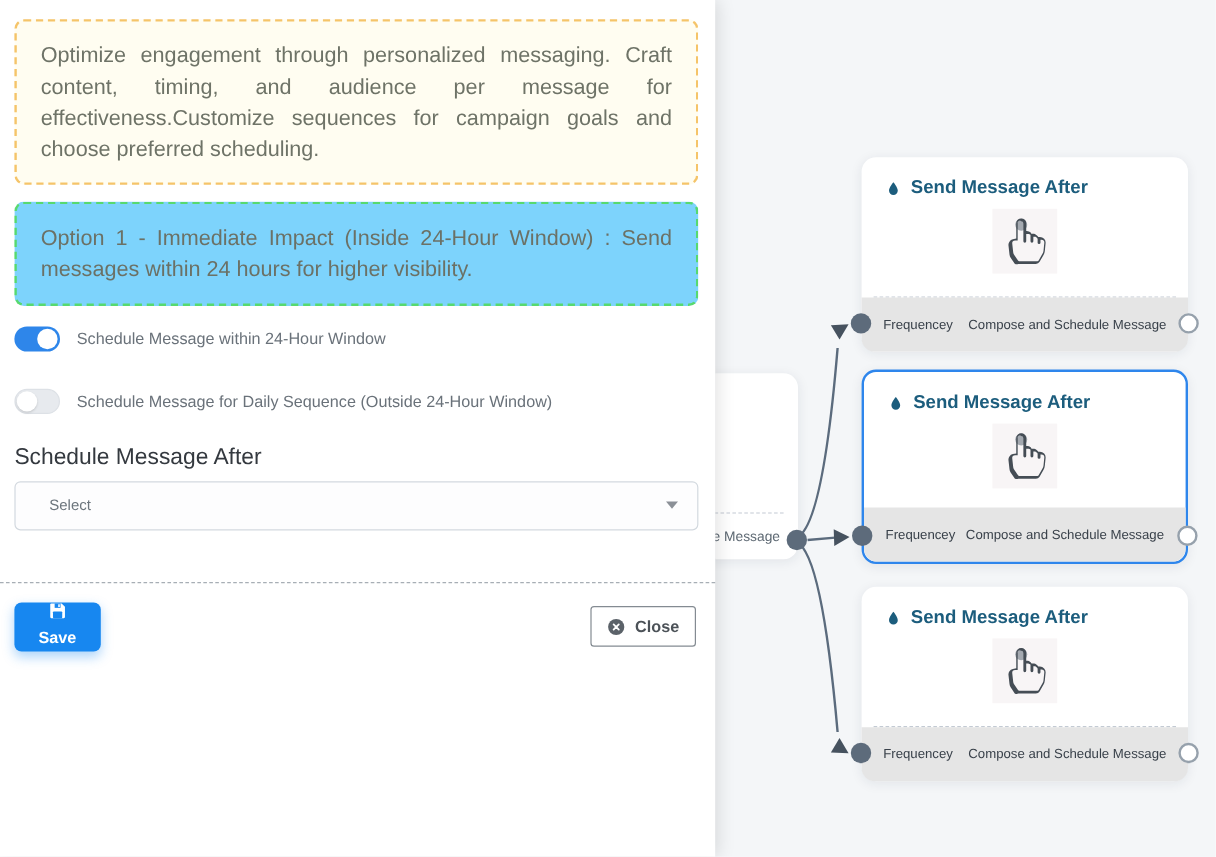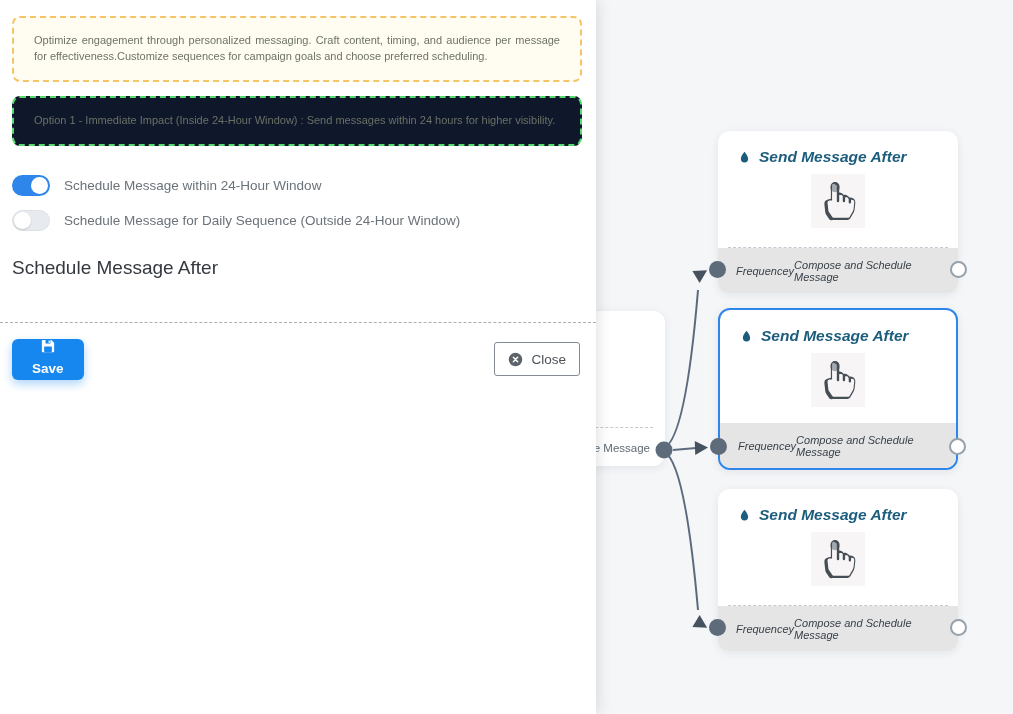--- a/index.html
+++ b/index.html
@@ -10,66 +10,66 @@
   
   .canvas { position:absolute; left:596px; top:0; width:417px; height:714px; background:#f4f6f8; overflow:hidden; }
   .edges { position:absolute; left:0; top:0; }
 
   .card { position:absolute; background:#fff; border-radius:12px; box-shadow:0 2px 10px rgba(30,40,60,.08); }
 
   .partial-node { left:-201px; top:311px; width:270px; height:155px; }
   .pn-divider { position:absolute; top:116px; left:12px; right:12px; border-top:1px dashed #c3cad3; }
   .pn-footer-text { position:absolute; top:131px; right:15px; font-size:11.5px; color:#5f6a74; }
 
-  .node { left:122px; width:240px; height:162px;font-style:italic; }
+  .node { left:122px; width:272px; height:162px; }
   .node.selected { border:2px solid #2e86ec; }
   .node-title-row { display:flex; align-items:center; gap:8px; padding:17px 20px 0 20px; color:#1c5d7d; font-weight:700; font-size:15.5px; }
   .hand-wrap { display:flex; justify-content:center; margin-top:8px; }
   .hand-box { width:54px; height:54px; background:#f8f5f6; display:flex; align-items:center; justify-content:center; }
   .node-divider { position:absolute; top:116px; left:10px; right:10px; border-top:1px dashed #c3cad3; }
   .node-footer { position:absolute; left:0; right:0; bottom:0; height:45px; background:#e5e5e5; border-radius:0 0 11px 11px;
                  display:flex; justify-content:space-between; align-items:center; padding:0 18px; font-size:11px; color:#39414a; }
   .node.selected .node-divider { top:114px; }
   .handle-left { position:absolute; left:-9px; top:130px; width:17px; height:17px; border-radius:50%; background:#5d6b7b; }
   .handle-right { position:absolute; right:-9px; top:130px; width:17px; height:17px; border-radius:50%; background:#fff; border:2px solid #96a1ac; }
   .node.selected .handle-left { top:128px; left:-10px; }
   .node.selected .handle-right { top:128px; right:-10px; }
 
   
   .modal { position:absolute; left:0; top:0; width:596px; height:714px; background:#fff; box-shadow:2px 0 14px rgba(0,0,0,.12); }
   .modal-header { height:57px; background:#dee1e6; display:flex; align-items:center; justify-content:center;
                   font-size:18px; font-weight:700; color:#15181b; }
   .modal-body { padding:16px 14px 0 12px; }
-  .notice { border-radius:8px; padding:15px 20px; font-size:11px; line-height:1.45; color:#6e7367; text-align:justify; }
+  .notice { border-radius:8px; padding:15px 20px; font-size:18px; line-height:1.45; color:#6e7367; text-align:justify; }
   .notice.warning { border:2px dashed #f5c469; background:#fffdf1; }
-  .notice.success { border:2px dashed #57d96f; background:#0f172a; color:#6b7166; }
+  .notice.success { border:2px dashed #57d96f; background:#7dd3fc; color:#6b7166; }
   .notice + .notice { margin-top:14px; }
   .notice.first { margin-top:0; }
   .mt16 { margin-top:16px; }
 
-  .toggle-row { display:flex; align-items:center; gap:14px; margin-top:29px; }
+  .toggle-row { display:flex; align-items:center; gap:14px; margin-top:17px; }
   .switch { width:38px; height:21px; border-radius:11px; position:relative; flex:0 0 auto; cursor:pointer; }
   .switch.on { background:#2e86ea; }
   .switch.on .knob { position:absolute; right:2px; top:2px; width:17px; height:17px; border-radius:50%; background:#fff; }
   .switch.off { background:#e7eaee; border:1px solid #dde1e6; }
   .switch.off .knob { position:absolute; left:1px; top:1px; width:17px; height:17px; border-radius:50%; background:#fff; box-shadow:0 1px 2px rgba(0,0,0,.15); }
   .toggle-label { font-size:13.5px; color:#6a727a; }
 
   .field-label { margin-top:26px; font-size:19px; color:#34393f; }
   .select { margin-top:8px; height:41px; border:1px solid #d3d9df; border-radius:5px; background:#fdfdfe;
             display:flex; align-items:center; justify-content:space-between; padding:0 16px 0 28px; cursor:pointer; }
   .select-value { font-size:12.5px; color:#6c757d; }
   .caret { width:0; height:0; border-left:5px solid transparent; border-right:5px solid transparent; border-top:6px solid #8b9097; }
 
   .footer-divider { margin-top:43px; border-top:1px dashed #a7aeb5; }
   .modal-footer { display:flex; justify-content:space-between; align-items:center; padding:16px 16px 0 12px; }
   .btn { display:inline-flex; align-items:center; gap:8px; border-radius:6px; font-size:13.5px; cursor:pointer; }
   .btn-save { background:#1787f0; border:none; color:#fff; font-weight:700; height:41px; padding:0 20px;
               box-shadow:0 4px 10px rgba(23,135,240,.35);flex-direction:column; }
-  .btn-close { background:#fff; border:1px solid #848b92; color:#4c5258; height:34px; padding:0 13px; border-radius:3px; }
+  .btn-close { background:#fff; border:1px solid #848b92; color:#4c5258; height:34px; padding:0 13px; border-radius:3px;font-weight:bold; }
 </style>
 </head>
 <body>
 
 <div class="app">
 
   <div class="canvas">
 
     <div class="card partial-node">
       <div class="pn-divider"></div>
@@ -164,28 +164,32 @@
     <div class="modal-body">
       <div class="notice warning first">Optimize engagement through personalized messaging. Craft content, timing, and audience per message for effectiveness.Customize sequences for campaign goals and choose preferred scheduling.</div>
       <div class="notice success mt16">Option 1 - Immediate Impact (Inside 24-Hour Window) : Send messages within 24 hours for higher visibility.</div>
 
       <div class="toggle-row">
         <div class="switch on">
             <div class="knob"></div>
           </div>
         <span class="toggle-label">Schedule Message within 24-Hour Window</span>
       </div>
-      <div class="toggle-row" style="margin-top:14px">
+      <div class="toggle-row" style="margin-top:31px">
         <div class="switch off">
             <div class="knob"></div>
           </div>
         <span class="toggle-label">Schedule Message for Daily Sequence (Outside 24-Hour Window)</span>
       </div>
 
       <div class="field-label">Schedule Message After</div>
+      <div class="select">
+        <span class="select-value">Select</span>
+        <span class="caret"></span>
+      </div>
     </div>
 
     <div class="footer-divider"></div>
 
     <div class="modal-footer">
       <button class="btn btn-save">
         <svg width="14" height="14" viewBox="0 0 16 16">
           <path fill="#ffffff" d="M2 1h9.8L15 4.2V14a1 1 0 0 1-1 1H2a1 1 0 0 1-1-1V2a1 1 0 0 1 1-1z"></path>
           <rect x="5.2" y="1" width="5.6" height="4.2" fill="#1787f0"></rect>
           <rect x="8.6" y="1.8" width="1.5" height="2.6" fill="#ffffff"></rect>

